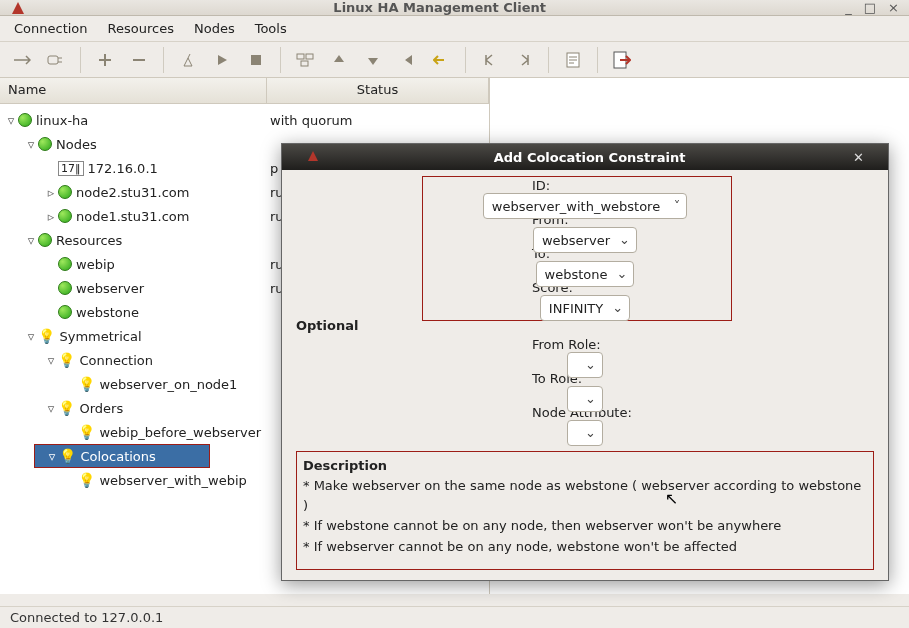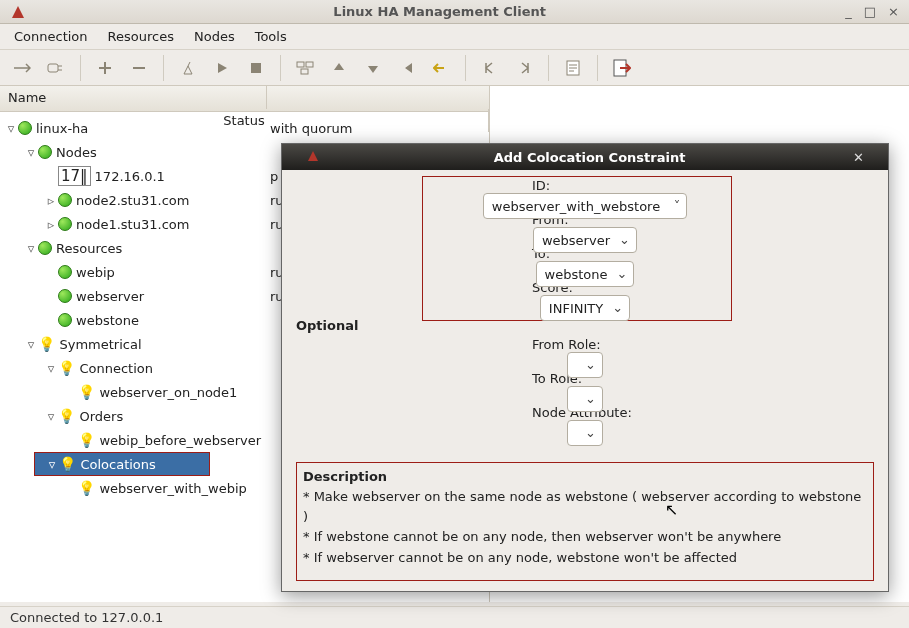--- a/index.html
+++ b/index.html
@@ -1,28 +1,28 @@
 <!DOCTYPE html>
 <html><head>
 <meta charset="utf-8">
 <style>
   * { box-sizing: border-box; font-family: "DejaVu Sans", "Liberation Sans", Arial, sans-serif; font-size: 13px; }
   body { margin: 0; background: #efece8; color: #222; width: 909px; height: 628px; overflow: hidden; position: relative; }
   
-  .titlebar { height: 24px; background: linear-gradient(#e9e6e1, #ddd8d0); display: flex; align-items: center; padding: 4px 10px; border-bottom: 1px solid #bfb9ad; }
+  .titlebar { height: 16px; background: linear-gradient(#e9e6e1, #ddd8d0); display: flex; align-items: center; padding: 4px 10px; border-bottom: 1px solid #bfb9ad; }
   .titlebar .app-icon { width: 16px; height: 16px; margin-right: 8px; color: #b3362b; }
   .titlebar .title { flex: 1; text-align: center; font-weight: bold; color: #555; }
   .titlebar .win-btns { display: flex; gap: 12px; color: #555; font-size: 14px; }
   .menubar { height: 26px; display: flex; align-items: center; gap: 20px; padding: 0 14px; background: #efece8; border-bottom: 1px solid #d7d2c8; }
   .toolbar { height: 36px; display: flex; align-items: center; gap: 6px; padding: 0 8px; border-bottom: 1px solid #cfc9bd; background: #efece8; }
   .tb-btn { width: 28px; height: 28px; display: flex; align-items: center; justify-content: center; color: #8b8474; }
   .tb-sep { width: 1px; height: 26px; background: #d0cbc0; margin: 0 4px; }
   .content { position: relative; height: calc(100% - 28px - 26px - 36px - 22px); display: flex; }
   .left-pane { width: 490px; background: #fff; border-right: 1px solid #cfc9bd; overflow: hidden; }
-  .col-headers { display: flex; height: 26px; background: linear-gradient(#f3f1ec,#e5e1d7); border-bottom: 1px solid #cfc9bd; flex-direction: column; }
+  .col-headers { display: flex; height: 26px; background: linear-gradient(#f3f1ec,#e5e1d7); border-bottom: 1px solid #cfc9bd; }
   .col-name { width: 267px; padding: 4px 8px; border-right: 1px solid #cfc9bd; }
   .col-status { flex: 1; padding: 4px 8px; border-right: 1px solid #cfc9bd; text-align: center;}
   .tree { padding: 4px 0; font-size: 14px; }
   .row { display: flex; align-items: center; height: 24px; }
   .row .label { padding-left: 4px; }
   .row.sel { background: #3b6ea5; color: #fff; border:1.5px solid #9c1d16; }
   .ind { display:inline-block; }
   .tw { width:14px; display:inline-flex; justify-content:center; color:#666; }
   .dot { width:14px; height:14px; border-radius:50%; display:inline-block; vertical-align:middle; background: radial-gradient(circle at 30% 30%, #9ee85c, #2aa61b); border:1px solid #2b7a15; }
   .bulb { color:#f0c02b; font-size:14px; }
@@ -34,21 +34,21 @@
   .dlg-close { color:#ddd; cursor:pointer; }
   .dlg-body { padding: 8px 14px 10px 14px; position:relative; }
   .section-label { font-weight:bold; padding: 4px 0; }
   .form-row { display:flex; align-items:center; height:34px;flex-direction:column; }
   .form-row .fl { width: 134px; padding-left:14px; }
   .form-row .fc { flex:1; position:relative; }
   .combo { width:100%; height:26px; background:#fff; border:1px solid #b3ada0; border-radius:4px; display:flex; align-items:center; padding:0 26px 0 8px; position:relative; }
   .combo .chev { position:absolute; right:6px; top:4px; color:#444; }
   
   .overlay-box { position:absolute; border:1.5px solid #9c1d16; pointer-events:none; }
-  .desc-box { border:1.5px solid #9c1d16; padding:4px 6px 12px 6px; margin-top:23px; line-height:1.55; }
+  .desc-box { border:1.5px solid #9c1d16; padding:4px 6px 12px 6px; margin-top:12px; line-height:1.55; }
   .statusbar { position:absolute; bottom:0; left:0; right:0; height:22px; background:#efece8; border-top:1px solid #d7d2c8; padding:2px 10px; color:#333; display:flex; align-items:center; }
   .spin { position:absolute; right:6px; top:5px; color:#555; font-size:11px; line-height:7px;}
   .row-wrapper{position:relative;}
 </style>
 </head>
 <body>
 
 <div class="titlebar">
   <span class="app-icon">
     <svg width="16" height="16">
@@ -181,21 +181,21 @@
       </div>
 
       <div class="row">
         <span class="ind" style="width:24px"></span>
           <span class="tw">▿</span>
         <span class="dot"></span>
         <span class="label">Nodes</span>
       </div>
       <div class="row">
         <span class="ind" style="width:58px"></span>
-        <span style="font-size:15px;border:1px solid #888;padding:0 2px;">17‖</span>
+        <span style="font-size:11px;border:1px solid #888;padding:0 2px;">17‖</span>
         <span class="label">172.16.0.1</span>
         <span style="position:absolute;left:270px;">p</span>
       </div>
       <div class="row">
         <span class="ind" style="width:44px"></span>
           <span class="tw">▹</span>
         <span class="dot"></span>
         <span class="label">node2.stu31.com</span>
         <span style="position:absolute;left:270px;">ru</span>
       </div>

